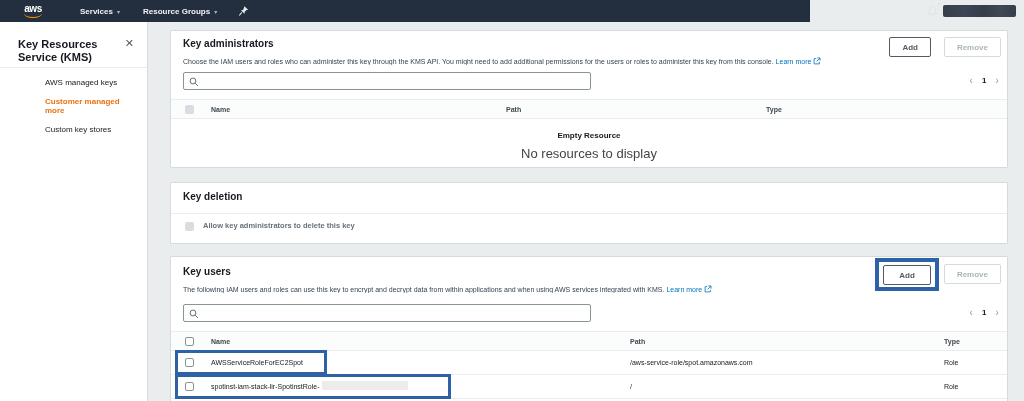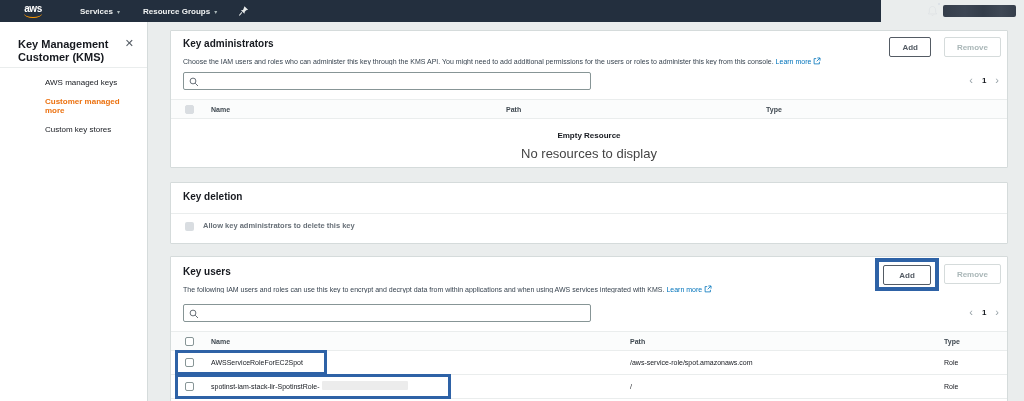--- a/index.html
+++ b/index.html
@@ -1,21 +1,21 @@
 <!DOCTYPE html>
 <html><head>
 <meta charset="utf-8">
 <style>
   * { box-sizing: border-box; margin: 0; padding: 0; }
   html, body { background: #eaeded; }
   body { font-family: "Liberation Sans", "DejaVu Sans", sans-serif; }
   .canvas { position: relative; width: 1024px; height: 401px; background: #eaeded; overflow: hidden; }
 
   
-  .topnav { position: absolute; top: 0; left: 0; width: 881px; height: 22px; background: #232f3e; }
+  .topnav { position: absolute; top: 0; left: 0; width: 810px; height: 22px; background: #232f3e; }
   .topnav > div { position: absolute; top: 0; height: 22px; display: flex; align-items: center; }
   .logo { left: 24px; flex-direction: column; justify-content: center; }
   .logo-text { color: #fff; font-weight: bold; font-size: 10px; letter-spacing: -0.5px; line-height: 8px; }
   .logo-smile { width: 18px; height: 5px; border-bottom: 1.6px solid #ff9900; border-radius: 0 0 55% 55% / 0 0 100% 100%; }
   .nav-item { color: #f1f3f3; font-size: 8px; font-weight: bold; gap: 4px; cursor: pointer; }
   .nav-services { left: 80px; }
   .nav-rg { left: 143px; }
   .caret { font-size: 6px; color: #aab7b8; }
   .nav-pin { left: 238px; }
   .nav-bell { left: 927px; }
@@ -110,21 +110,21 @@
       <svg width="11" height="12" viewBox="0 0 12 13">
         <path d="M6 1.6 c2.1 0 3.4 1.5 3.4 3.6 v2.6 l1.2 1.9 H1.4 l1.2 -1.9 V5.2 C2.6 3.1 3.9 1.6 6 1.6 Z" fill="none" stroke="#dfe3e6" stroke-width="0.9"></path>
         <path d="M4.9 10.6 a1.15 1.15 0 0 0 2.2 0" fill="none" stroke="#dfe3e6" stroke-width="0.9"></path>
       </svg>
       <span class="bell-badge"></span>
     </div>
     <div class="nav-redact"></div>
   </header>
 
   <aside class="sidebar">
-    <div class="sidebar-title">Key Management Customer (KMS)</div>
+    <div class="sidebar-title">Key Resources Service (KMS)</div>
     <span class="sidebar-close">✕</span>
     <div class="sidebar-divider"></div>
     <nav class="side-nav">
       <div class="side-item">AWS managed keys</div>
       <div class="side-item active">Customer managed more</div>
       <div class="side-item">Custom key stores</div>
     </nav>
   </aside>
 
   <section class="panel panel-admins">

